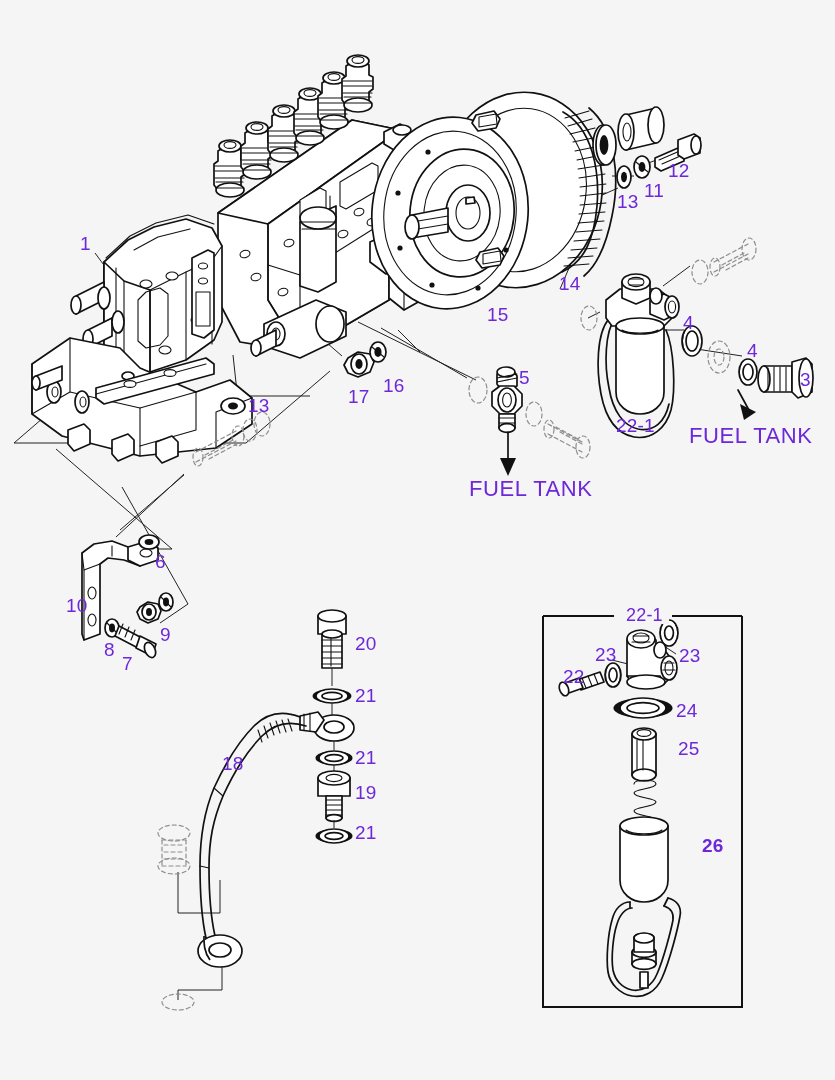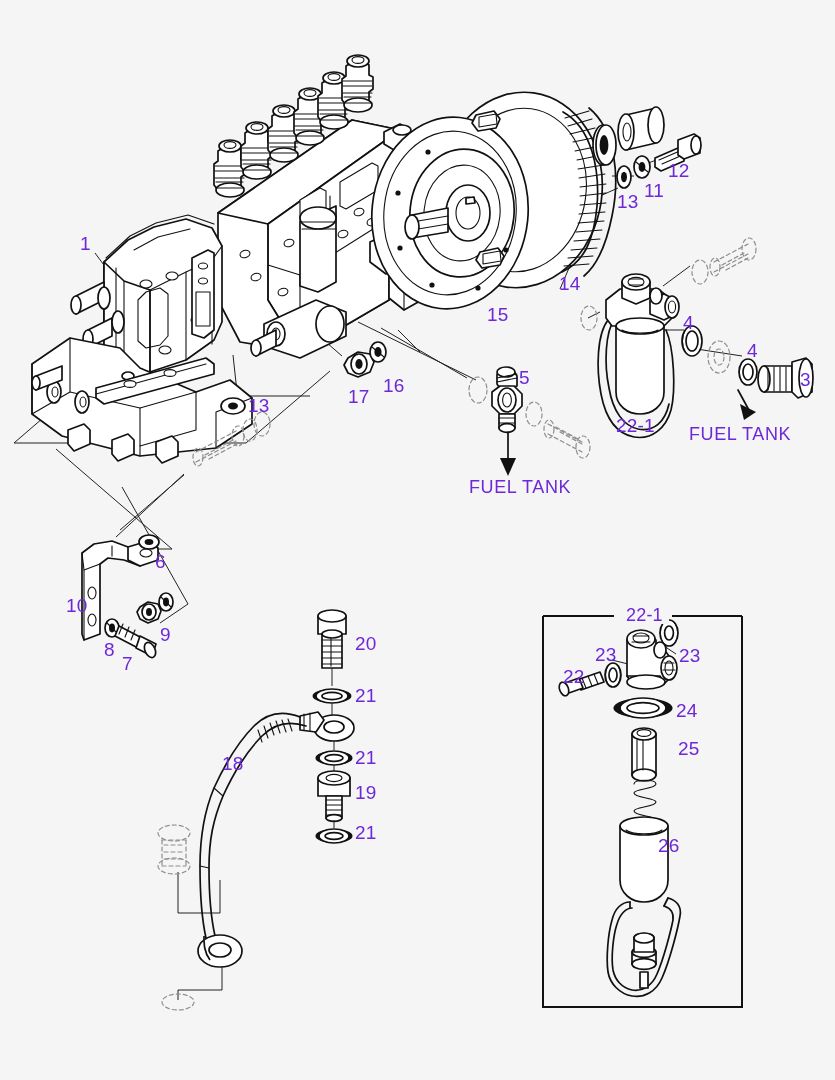--- a/index.html
+++ b/index.html
@@ -18,21 +18,21 @@
   #sheet svg{position:absolute;left:0;top:0;}
   .lbl{
     position:absolute;
     font-family:"Liberation Sans", sans-serif;
     font-size:19px;
     color:#6d28d9;
     white-space:nowrap;
     line-height:1;
     letter-spacing:0.2px;
   }
-  .lbl.tank{font-size:18px;letter-spacing:0.6px;}
+  .lbl.tank{font-size:22px;letter-spacing:0.6px;}
   .lbl.panel{font-size:18px;background:#f5f5f5;padding:0 6px;}
 </style>
 </head>
 <body>
 
 <div id="sheet">
 
   <svg width="835" height="1080" viewBox="0 0 835 1080" xmlns="http://www.w3.org/2000/svg">
     <defs>
       <style>
@@ -681,20 +681,20 @@
   <div class="lbl" style="left:355px;top:686px;">21</div>
   <div class="lbl" style="left:355px;top:748px;">21</div>
   <div class="lbl" style="left:355px;top:783px;">19</div>
   <div class="lbl" style="left:355px;top:823px;">21</div>
   <div class="lbl" style="left:222px;top:754px;">18</div>
   <div class="lbl" style="left:563px;top:667px;">22</div>
   <div class="lbl" style="left:595px;top:645px;">23</div>
   <div class="lbl" style="left:679px;top:646px;">23</div>
   <div class="lbl" style="left:676px;top:701px;text-align:right;">24</div>
   <div class="lbl" style="left:678px;top:739px;">25</div>
-  <div class="lbl" style="left:658px;top:836px;">26</div>
+  <div class="lbl" style="left:702px;top:836px;font-weight:bold;">26</div>
 
   <div class="lbl panel" style="left:620px;top:606px;">22-1</div>
 
   <div class="lbl tank" style="left:469px;top:478px;">FUEL TANK</div>
   <div class="lbl tank" style="left:689px;top:425px;">FUEL TANK</div>
 
 </div>
 
 </body></html>

